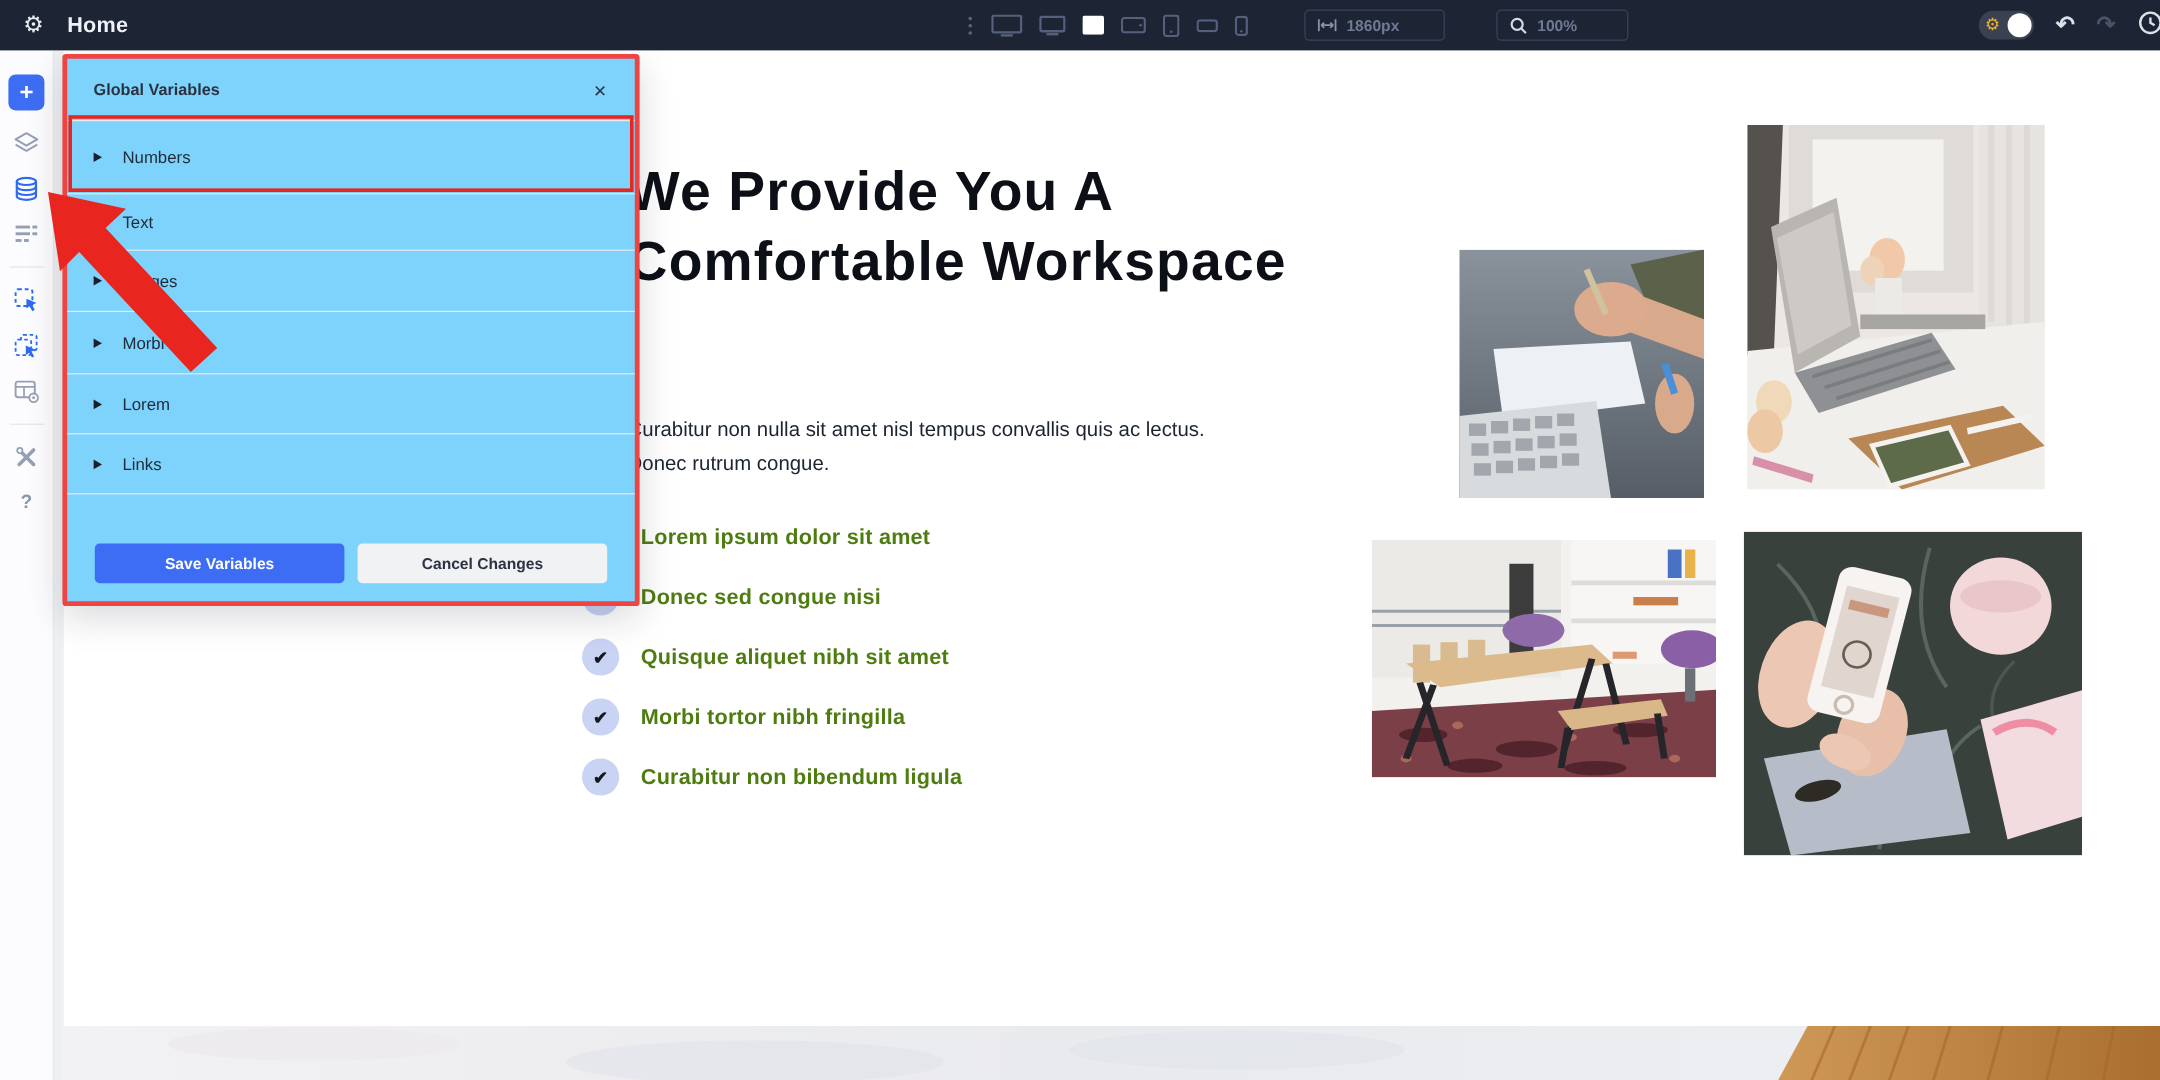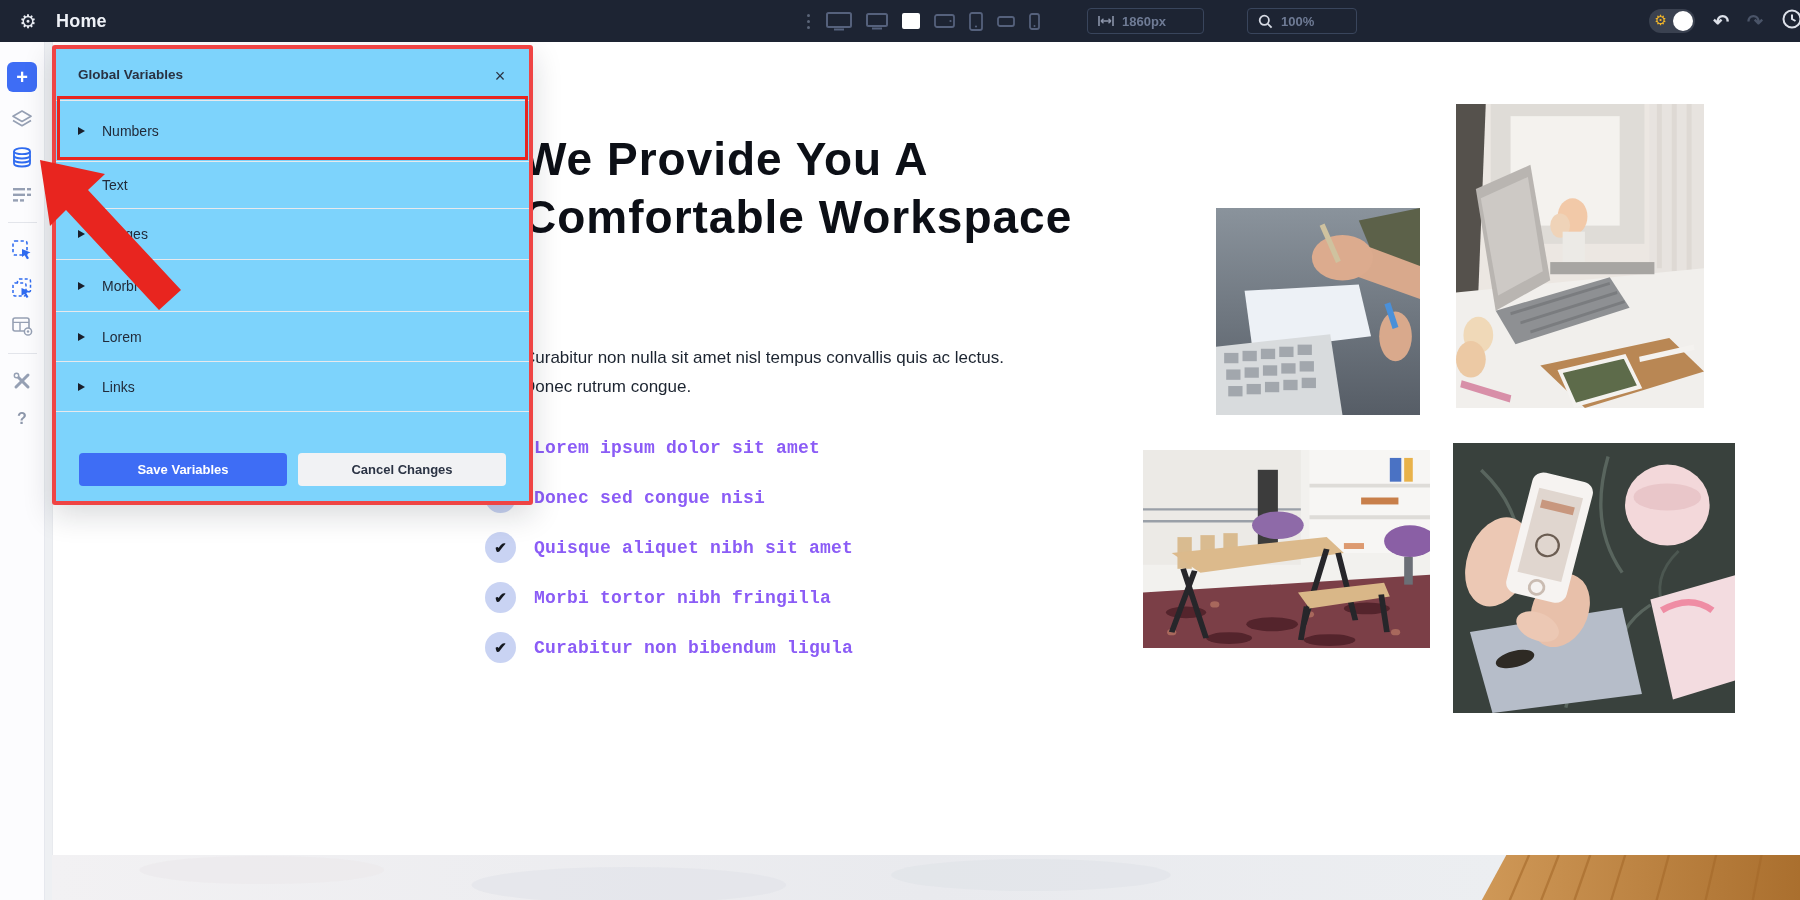--- a/index.html
+++ b/index.html
@@ -56,21 +56,21 @@
     border-left:1px solid #e8eaee; z-index:1; }
   .hero-heading { position:absolute; left:470px; top:88px; width:560px; font-size:46px;
     line-height:58px; font-weight:600; letter-spacing:1px; color:#0c0f16; z-index:3; }
   .hero-para { position:absolute; left:470px; top:301px; width:490px; font-size:17px;
     line-height:29px; color:#1c2430; z-index:3; }
   .checklist { position:absolute; left:432px; top:390px; z-index:3; }
   .chk-item { display:flex; align-items:center; gap:18px; height:31px; margin-bottom:19px; }
   .chk-circle { width:31px; height:31px; border-radius:50%; background:#c9d3f3; flex:0 0 31px;
     display:flex; align-items:center; justify-content:center; color:#14181f; font-size:15px;
     font-weight:bold; }
-  .chk-text { font-size:18px; font-weight:bold; color:#8b5cf6; letter-spacing:.2px;font-family:Liberation Mono, monospace; }
+  .chk-text { font-size:18px; font-weight:bold; color:#4d7c0f; letter-spacing:.2px; }
 
   .photo { position:absolute; overflow:hidden; z-index:2; }
   .photo svg { display:block; width:100%; height:100%; }
   .photo1 { left:1216px; top:208px; width:204px; height:207px; }
   .photo2 { left:1456px; top:104px; width:248px; height:304px; }
   .photo3 { left:1143px; top:450px; width:287px; height:198px; }
   .photo4 { left:1453px; top:443px; width:282px; height:270px; }
   .bottomstrip { position:absolute; left:52px; top:855px; width:1748px; height:45px; z-index:2; }
   .bottomstrip svg { display:block; width:100%; height:100%; }
 

